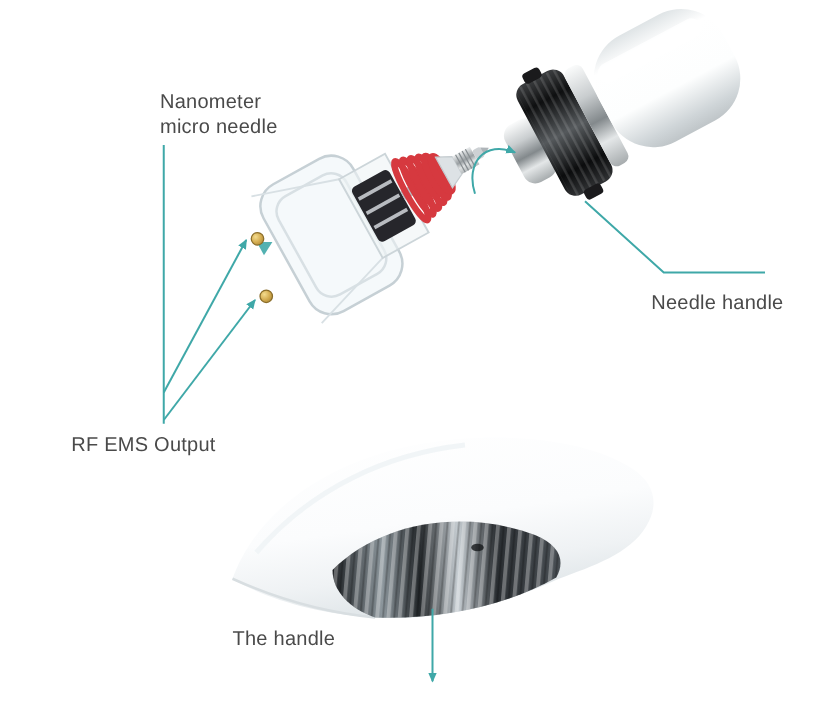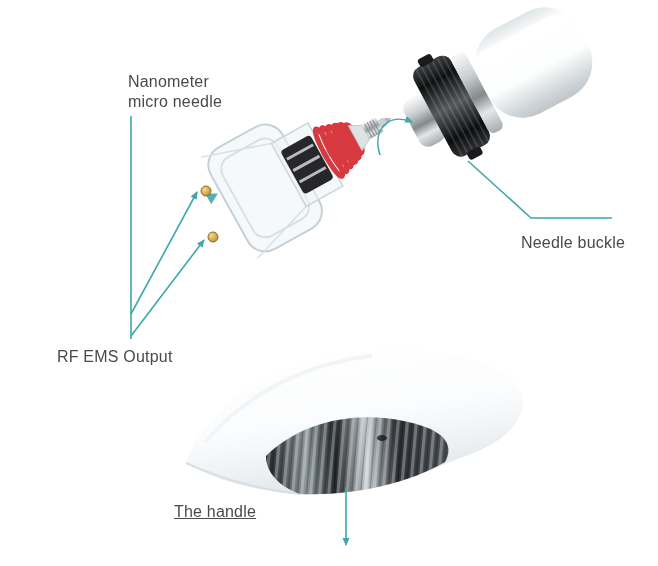--- a/index.html
+++ b/index.html
@@ -148,18 +148,18 @@
       <line x1="131" y1="336" x2="204" y2="240" marker-end="url(#arrowT)"></line>
       <polyline points="468,161 531,218 612,218"></polyline>
       <path d="M 380 155 C 372 130 388 112 412 122" marker-end="url(#arrowT)"></path>
       <line x1="346" y1="487" x2="346" y2="545" marker-end="url(#arrowT)"></line>
     </g>
   </svg>
 
   <div class="lbl pre" style="left:128px;top:72px;">Nanometer
 micro needle</div>
 
-  <div class="lbl" style="left:521px;top:233px;">Needle buckle</div>
+  <div class="lbl" style="left:521px;top:233px;">Needle handle</div>
 
   <div class="lbl" style="left:57px;top:347px;">RF EMS Output</div>
 
-  <div class="lbl" style="left:174px;top:502px;text-decoration:underline;">The handle</div>
+  <div class="lbl" style="left:186px;top:502px;">The handle</div>
 </div>
 
 </body></html>

